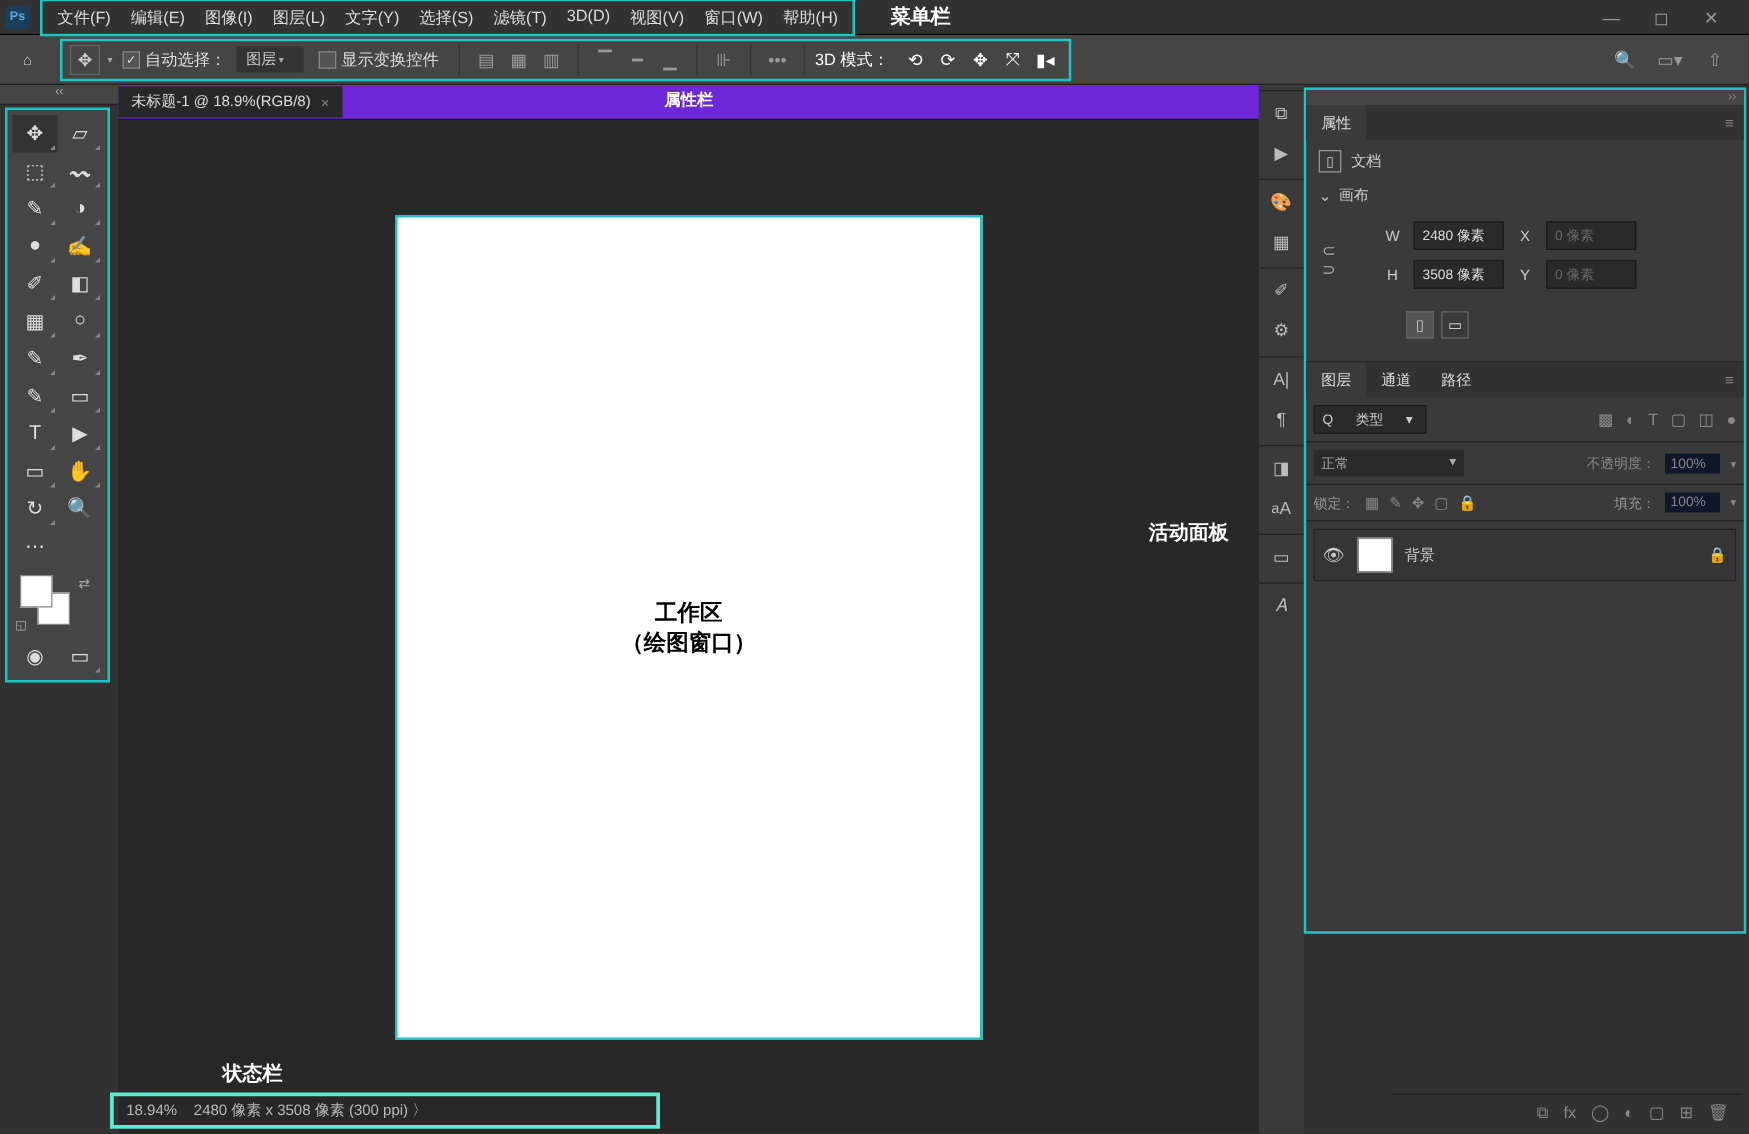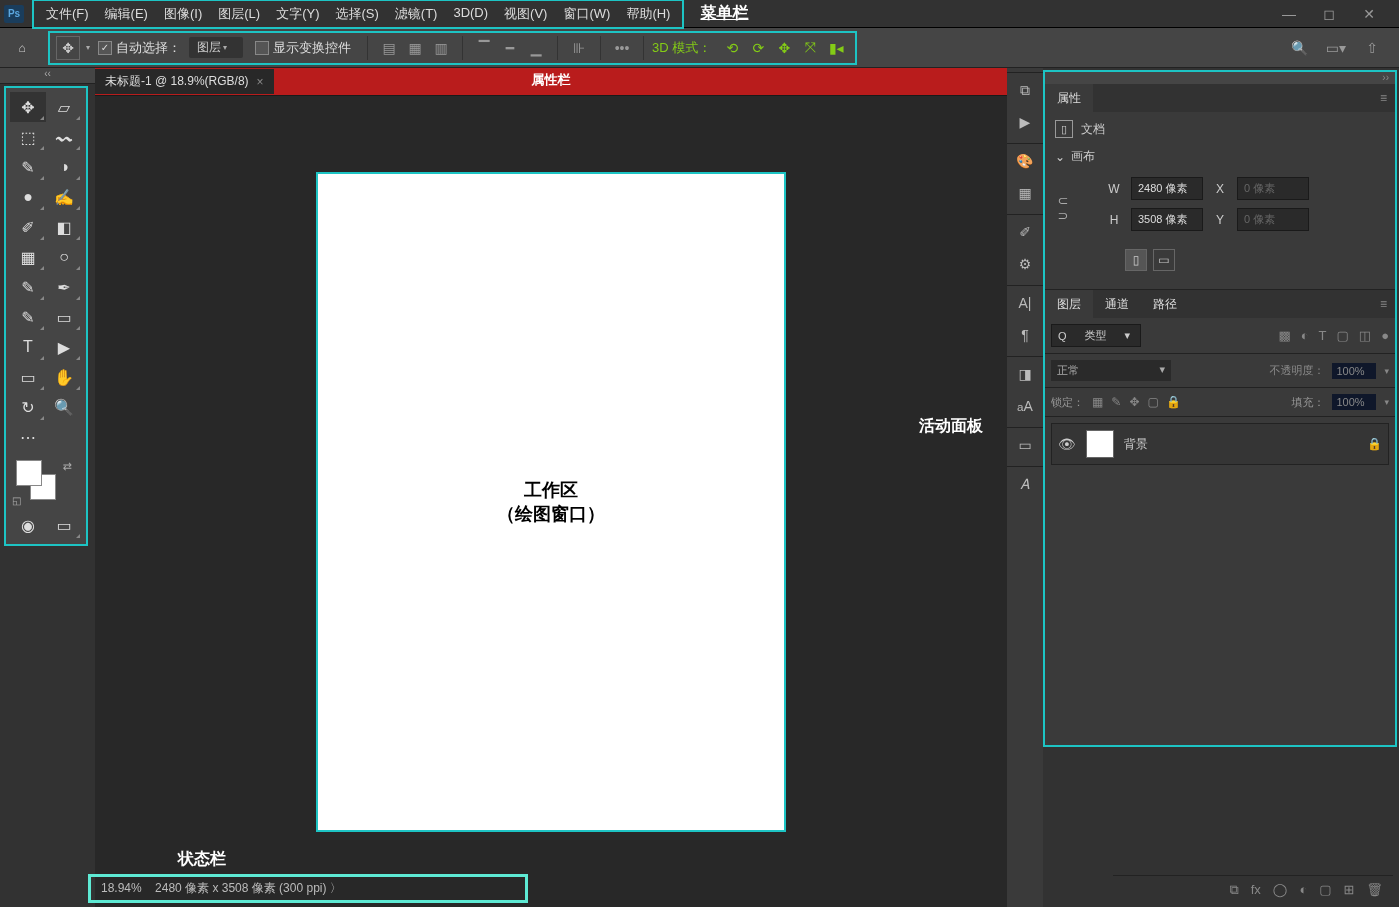--- a/index.html
+++ b/index.html
@@ -3,37 +3,37 @@
 <meta charset="utf-8">
 <style>
   * { margin: 0; padding: 0; box-sizing: border-box; font-family: "Microsoft YaHei", Arial, sans-serif; }
   body { background: #323232; color: #ccc; width: 1399px; height: 907px; overflow: hidden; font-size: 12px; position: relative; }
   
   
   .menubar { height: 28px; background: #323232; display: flex; align-items: center; padding: 0 4px; border-bottom: 1px solid #000; }
   .ps-logo { width: 20px; height: 18px; background: #1a3d5c; color: #5ca8e0; font-size: 10px; font-weight: bold; display: flex; align-items: center; justify-content: center; border-radius: 2px; margin-right: 8px; }
   .menu-items-wrap { display: flex; border: 2px solid #1dc4c4; padding: 2px 4px; }
   .menu-item { padding: 2px 8px; font-size: 13px; color: #ddd; cursor: pointer; }
-  .menu-label { font-size: 16px; font-weight: bold; color: #fff; margin-left: 16px; text-decoration: underline; }
+  .menu-label { font-size: 16px; font-weight: bold; color: #fff; margin-left: 28px; }
   .win-controls { margin-left: auto; display: flex; gap: 12px; padding-right: 12px; }
   .win-btn { width: 28px; height: 20px; display: flex; align-items: center; justify-content: center; color: #999; font-size: 14px; cursor: pointer; }
   
   
   .options-bar { height: 40px; background: #454545; display: flex; align-items: center; padding: 0 8px; border-bottom: 1px solid #222; }
   .home-btn { width: 28px; height: 28px; display: flex; align-items: center; justify-content: center; margin-right: 12px; }
   .options-wrap { display: flex; align-items: center; border: 2px solid #1dc4c4; padding: 4px 6px; height: 34px; }
   .tool-ind { width: 24px; height: 24px; border: 1px solid #666; display: flex; align-items: center; justify-content: center; margin-right: 4px; font-size: 14px; }
   .dd-arrow { font-size: 8px; margin: 0 8px 0 2px; color: #aaa; }
   .chk { width: 14px; height: 14px; border: 1px solid #888; display: inline-flex; align-items: center; justify-content: center; margin-right: 4px; font-size: 10px; background: #555; }
   .chk.checked::after { content: "✓"; color: #ddd; }
   .opt-text { font-size: 13px; color: #ddd; margin-right: 8px; }
   .opt-select { background: #333; padding: 2px 8px; border-radius: 2px; margin-right: 12px; display: flex; align-items: center; }
   .sep { width: 1px; height: 24px; background: #333; margin: 0 8px; }
   .icon-btn { width: 22px; height: 22px; display: flex; align-items: center; justify-content: center; color: #999; font-size: 14px; margin: 0 2px; }
-  .dim { color: #84cc16; }
+  .dim { color: #ffffff; }
   .right-tools { margin-left: auto; display: flex; align-items: center; gap: 10px; padding-right: 6px; }
   
   
   .main { display: flex; height: calc(907px - 68px); }
   
   
   .toolbox-area { width: 95px; display: flex; flex-direction: column; }
   .tb-collapse { height: 16px; background: #454545; text-align: center; font-size: 10px; color: #aaa; border-bottom: 1px solid #222; }
   .toolbox { width: 84px; background: #454545; border: 2px solid #1dc4c4; padding: 4px; margin: 2px 4px; }
   .tool-row { display: flex; }
@@ -42,21 +42,21 @@
   .tool-tri { position: absolute; bottom: 2px; right: 2px; width: 0; height: 0; border-left: 4px solid transparent; border-bottom: 4px solid #888; }
   .swatches { margin-top: 8px; position: relative; height: 46px; }
   .sw-fg { position: absolute; top: 0; left: 6px; width: 26px; height: 26px; background: #fff; border: 1px solid #888; z-index: 2; }
   .sw-bg { position: absolute; top: 14px; left: 20px; width: 26px; height: 26px; background: #fff; border: 1px solid #888; }
   .sw-swap { position: absolute; top: 0; right: 10px; font-size: 11px; color: #aaa; }
   .sw-def { position: absolute; bottom: 0; left: 2px; font-size: 10px; color: #aaa; }
   .tb-label { color: #fff; font-size: 16px; font-weight: bold; margin: 10px 0 0 100px; position: absolute; top: 360px; left: 8px; }
   
   
   .doc-area { flex: 1; background: #282828; display: flex; flex-direction: column; position: relative; }
-  .tab-bar { height: 28px; background: #b91c1c; display: flex; align-items: center; border-bottom: 1px solid #1a1a1a; }
+  .tab-bar { height: 28px; background: #6d28d9; display: flex; align-items: center; border-bottom: 1px solid #1a1a1a; }
   .doc-tab { padding: 4px 10px; background: #282828; color: #ddd; font-size: 12px; display: flex; align-items: center; }
   .tab-close { margin-left: 8px; color: #888; font-size: 12px; }
   .props-label { color: #fff; font-size: 13px; font-weight: bold; position: absolute; top: 3px; left: 50%; transform: translateX(-50%); }
   .canvas-area { flex: 1; display: flex; align-items: center; justify-content: center; position: relative; }
   .canvas { width: 470px; height: 660px; background: #fff; border: 2px solid #1dc4c4; display: flex; flex-direction: column; align-items: center; justify-content: center; color: #000; font-size: 18px; font-weight: bold; }
   .active-panel-label { position: absolute; right: 24px; top: 320px; color: #fff; font-size: 16px; font-weight: bold; }
   
   
   .status-area { position: absolute; bottom: 4px; left: 88px; }
   .status-label { color: #fff; font-size: 16px; font-weight: bold; margin-bottom: 4px; margin-left: 90px; }

